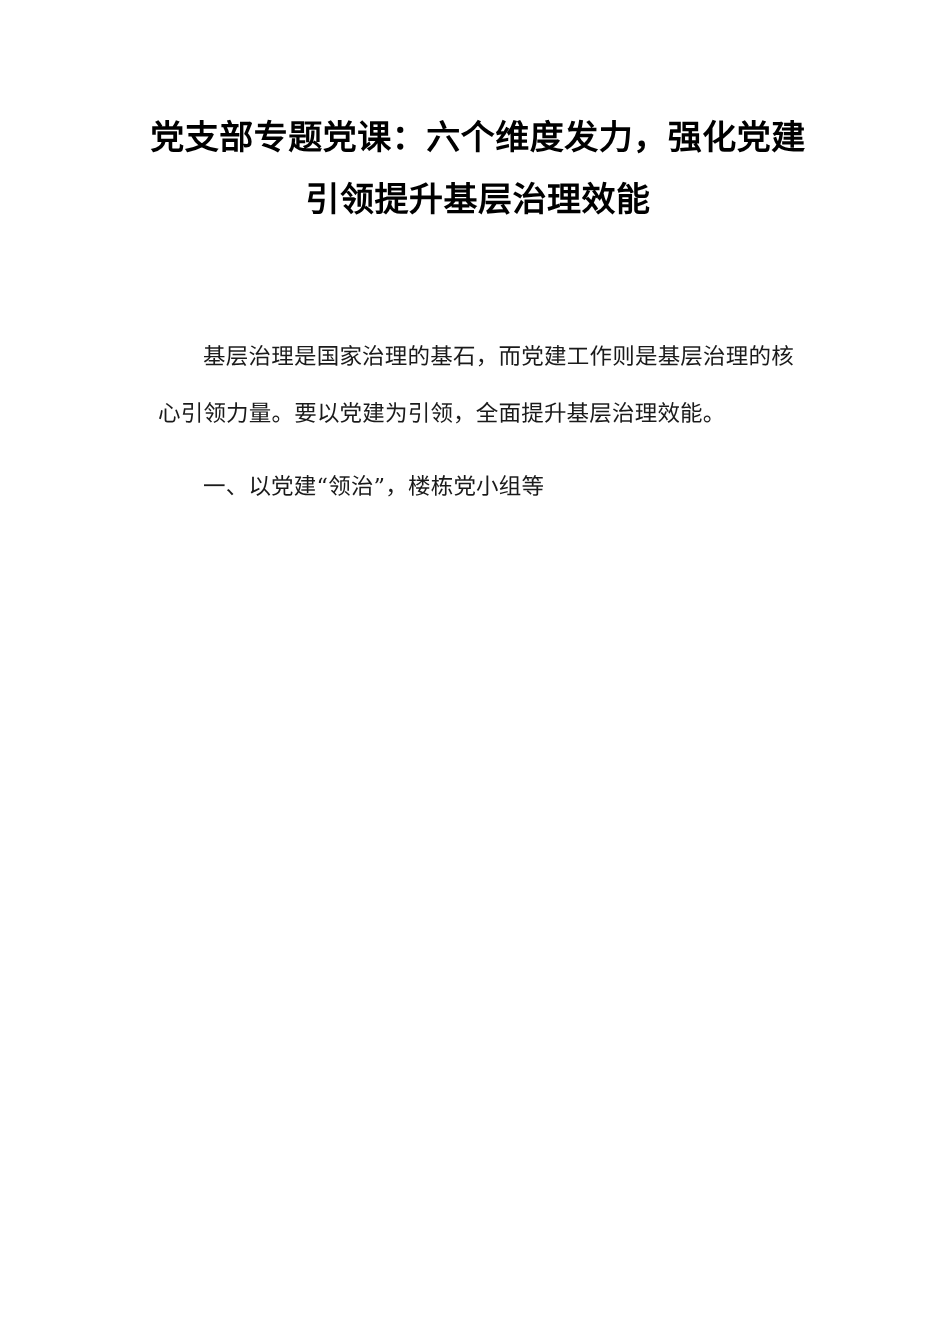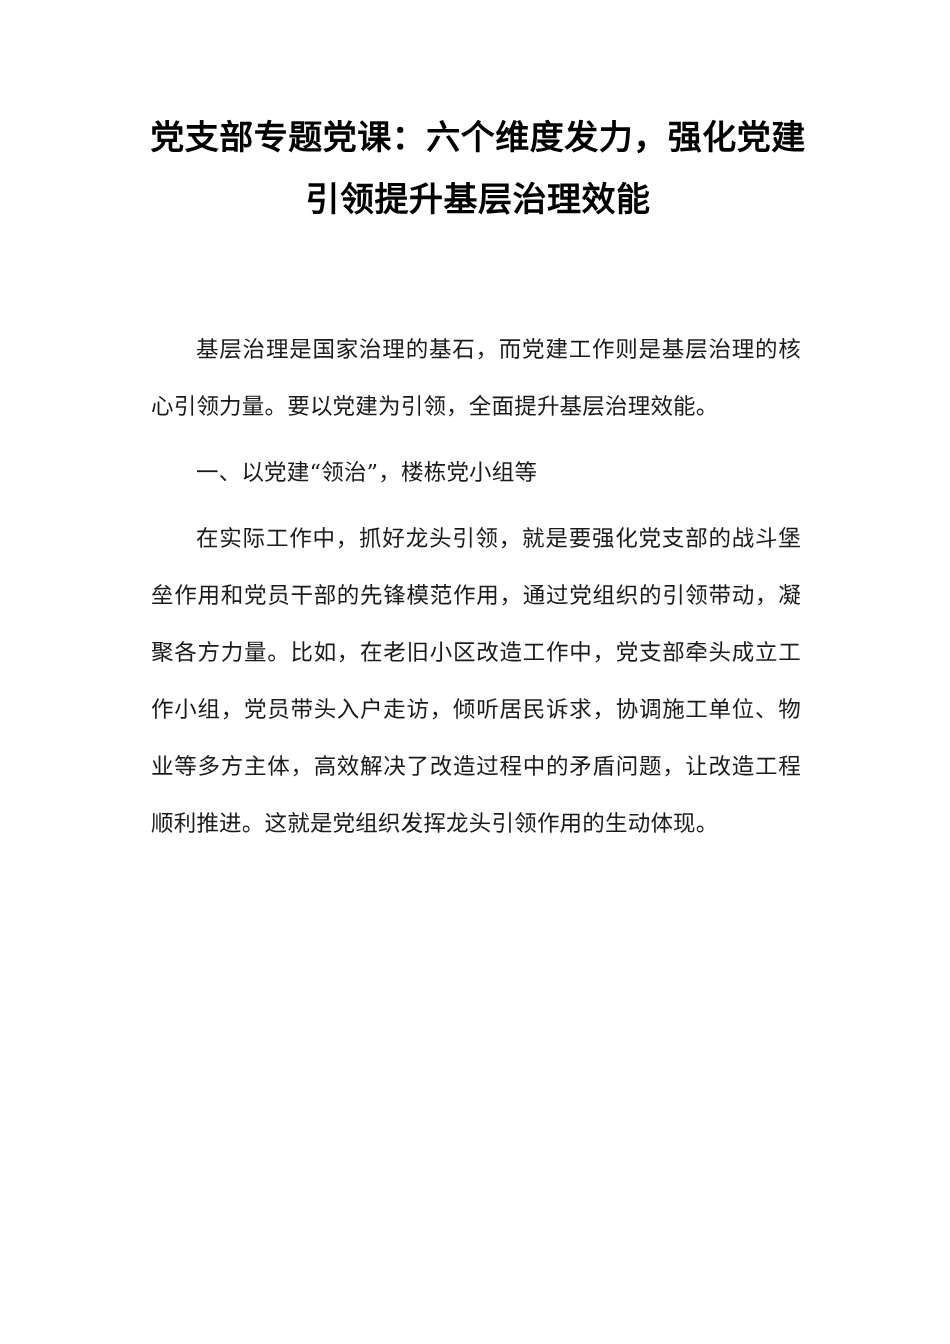--- a/index.html
+++ b/index.html
@@ -44,35 +44,34 @@
     font-family: "DejaVu Serif", "Liberation Serif", serif;
     font-size: 22.5px;
     line-height: 57px;
     color: #1a1a1a;
     text-align: justify;
     text-justify: inter-character;
     letter-spacing: 0.2px;
   }
 
   .doc-body p {
-    margin: 9px;
+    margin: 16px;
     text-indent: 45px;
     text-align: justify;
     text-justify: inter-character;
   }
 
   
 </style>
 </head>
 <body>
 
 <div class="page">
 
   <div class="doc-title">党支部专题党课：六个维度发力，强化党建
 引领提升基层治理效能</div>
 
   <div class="doc-body">
     <p>基层治理是国家治理的基石，而党建工作则是基层治理的核心引领力量。要以党建为引领，全面提升基层治理效能。</p>
     <p>一、以党建“领治”，楼栋党小组等</p>
-    <p>在实际工作中，抓好龙头引领，就是要强化党支部的战斗堡垒作用和党员干部的先锋模范作用，通过党组织的引领带动，凝聚各方力量。比如，在老旧小区改造工作中，党支部牵头成立工作小组，党员带头入户走访，倾听居民诉求，协调施工单位、物业等多方主体，高效解决了改造过程中的矛盾问题，让改造工程顺利推进。这就是党组织发挥龙头引领作用的生动体现。</p>
   </div>
 
 </div>
 
 </body></html>

